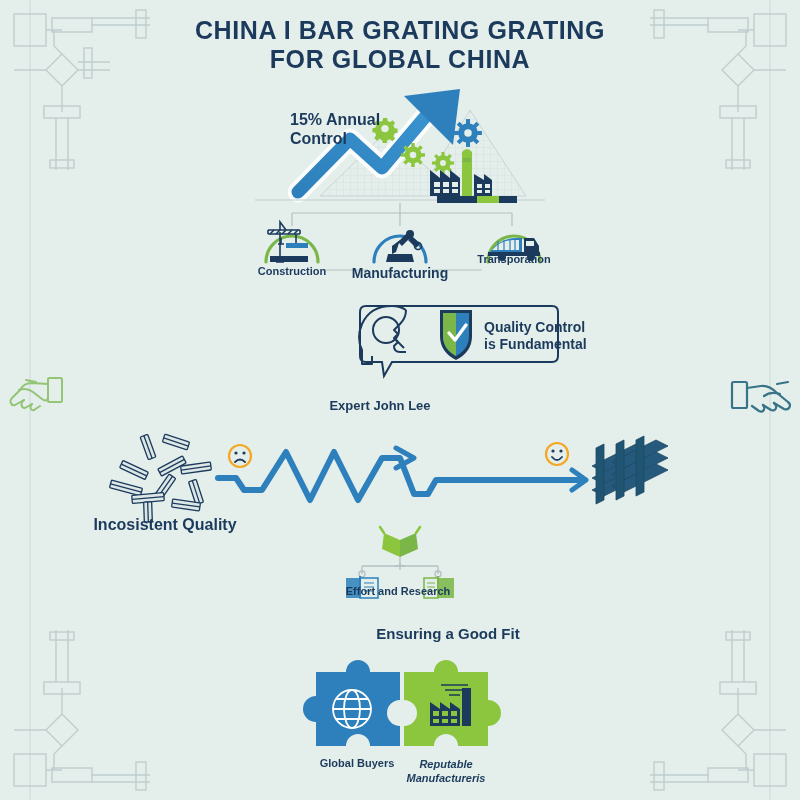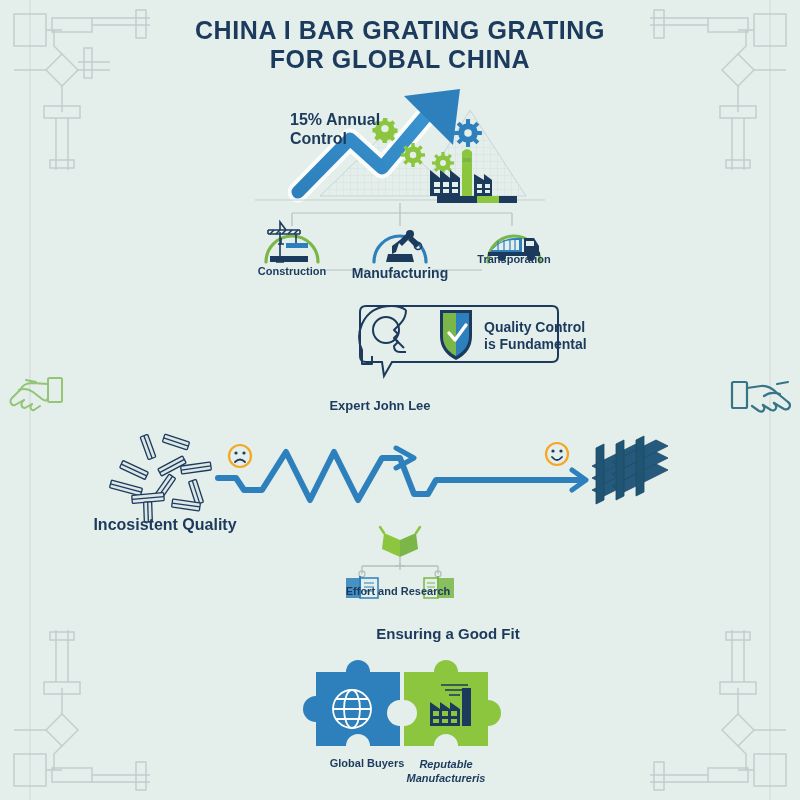--- a/index.html
+++ b/index.html
@@ -457,19 +457,19 @@
             <rect x="442" y="719" width="6" height="4"></rect>
           <rect x="451" y="719" width="6" height="4"></rect>
         </g>
         <g stroke="#1b3a5c" stroke-width="1.6">
             <path d="M441 685 L468 685 M445 690 L468 690 M449 695 L460 695"></path>
           </g>
       </g>
     </g>
   </svg>
 
-  <div class="txt ctr" style="left:367px;top:757px;font-size:11px;">Global Buyers</div>
+  <div class="txt ctr" style="left:357px;top:757px;font-size:11px;">Global Buyers</div>
   <div class="txt ctr" style="left:446px;top:757px;font-size:11px;line-height:14px;width:160px;font-style:italic;">
     <div>Reputable</div>
     <div>Manufactureris</div>
   </div>
 
 </div>
 
 </body></html>

